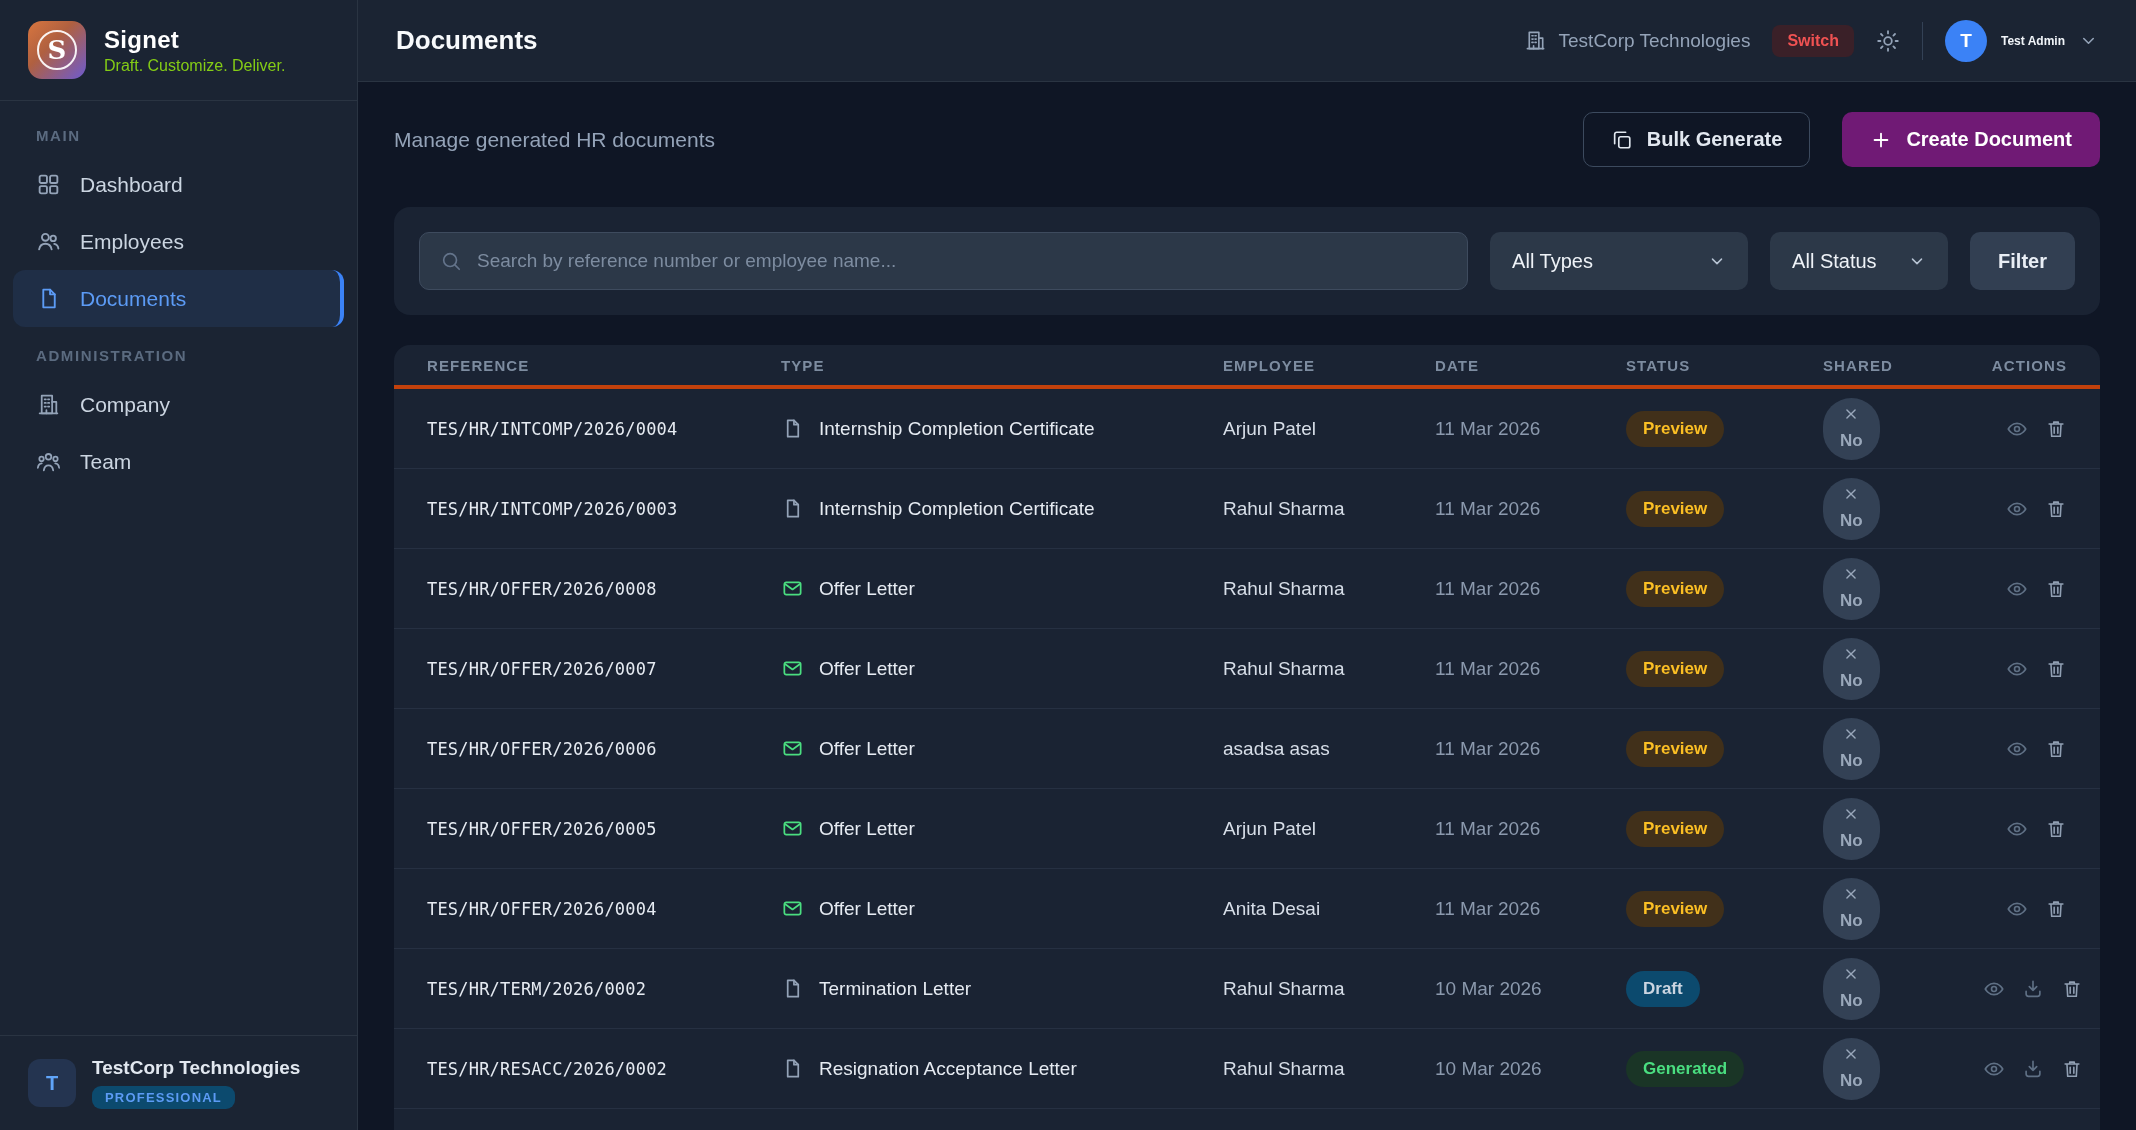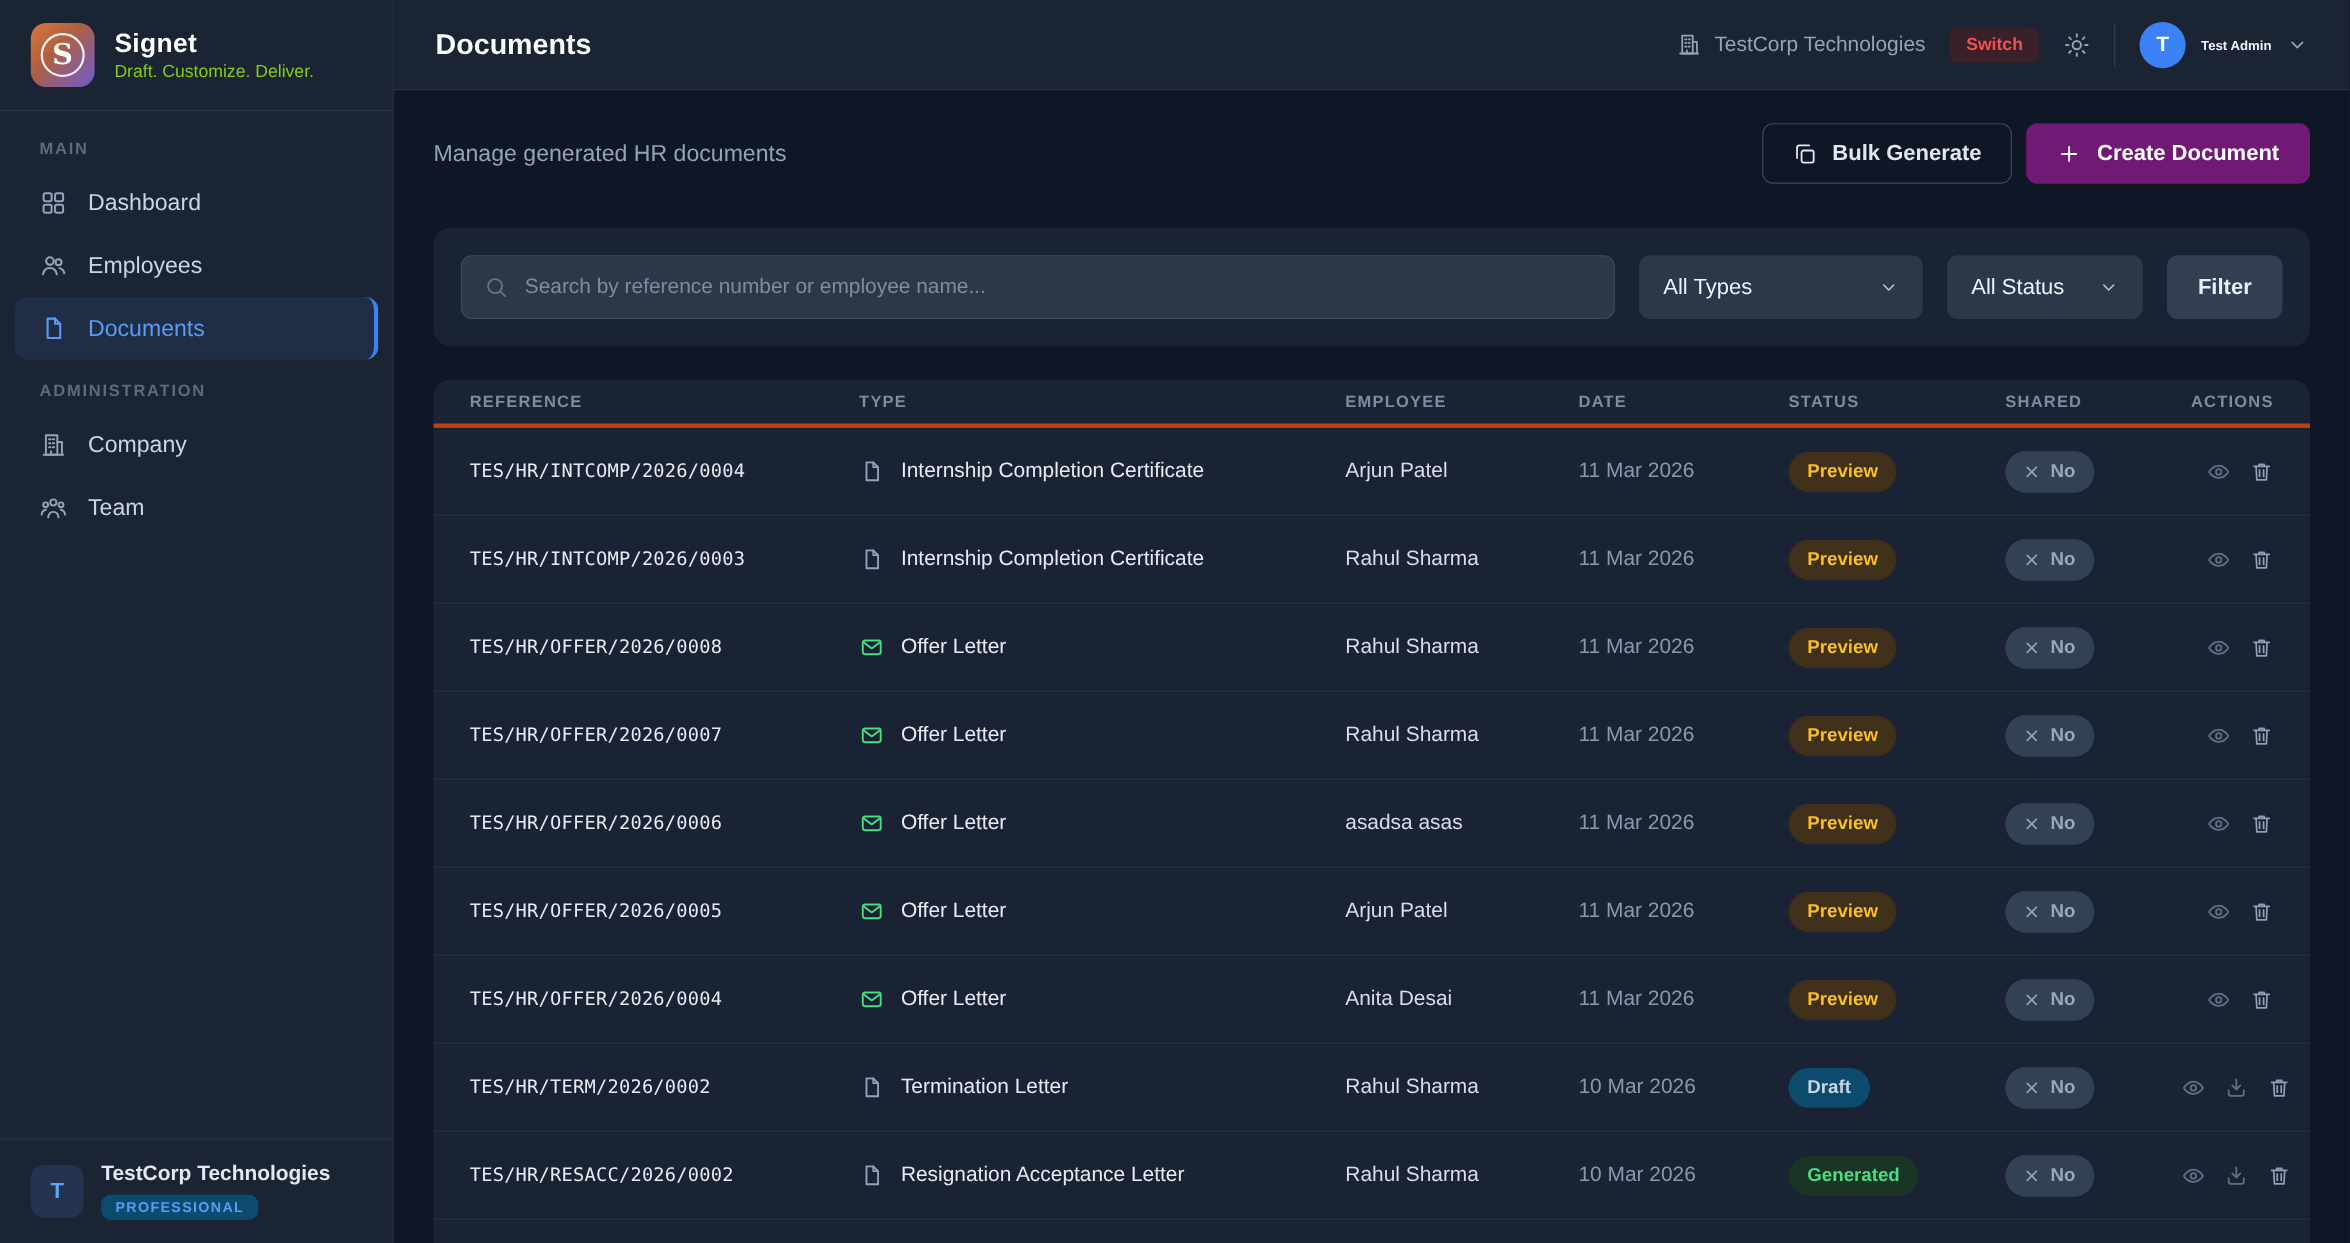--- a/index.html
+++ b/index.html
@@ -47,21 +47,21 @@
   .theme-btn svg { width:24px; height:24px; }
   .v-div { width:1px; height:38px; background:#334155; }
   .user-chip { display:flex; align-items:center; gap:14px; cursor:pointer; }
   .user-avatar { width:42px; height:42px; border-radius:50%; background:#3b82f6; color:#fff; font-size:19px; font-weight:700; display:flex; align-items:center; justify-content:center; }
   .user-name { font-size:12px; font-weight:700; color:#f1f5f9; }
   .user-chip svg { width:19px; height:19px; color:#94a3b8; }
 
   .content { flex:1; padding:0 36px; display:flex; flex-direction:column; min-height:0; }
   .page-head { margin-top:30px; display:flex; align-items:center; }
   .subtitle { font-size:21px; color:#94a3b8; }
-  .head-actions { margin-left:auto; display:flex; gap:13px; }
+  .head-actions { margin-left:auto; display:flex; gap:32px; }
   .btn { height:55px; border-radius:10px; display:flex; align-items:center; gap:14px; font-size:20px; cursor:pointer; border:none; font-family:inherit; }
   .btn svg { width:22px; height:22px; }
   .btn-secondary { background:transparent; border:1px solid #3c4a5e; color:#e2e8f0; font-weight:600; padding:0 27px; }
   .btn-primary { background:#701a75; color:#fff; font-weight:700; padding:0 28px; }
 
   .filter-card { margin-top:40px; background:#1a2333; border-radius:16px; padding:25px; display:flex; gap:22px; }
   .search-box { flex:1; height:58px; background:#2c3848; border:1px solid #3e4b5e; border-radius:10px; display:flex; align-items:center; gap:15px; padding:0 20px; }
   .search-box svg { width:22px; height:22px; color:#64748b; }
   .search-box input { flex:1; background:transparent; border:none; outline:none; color:#e2e8f0; font-size:19px; font-family:inherit; }
   .search-box input::placeholder { color:#7d8ca0; }
@@ -78,21 +78,21 @@
   .th:last-child { text-align:right; }
   .tr { height:80px; border-bottom:1px solid #263042; }
   .ref { font-family:"DejaVu Sans Mono", monospace; font-size:17px; color:#e6ebf2; letter-spacing:.2px; }
   .type-cell { display:flex; align-items:center; gap:15px; font-size:19px; color:#e6ebf2; }
   .type-cell svg { width:23px; height:23px; }
   .ic-file { color:#94a3b8; }
   .ic-mail { color:#4ade80; }
   .emp { font-size:19px; color:#d7dee8; }
   .date { font-size:19px; color:#8b99ad; }
   .status-badge { display:inline-block; padding:8px 17px; border-radius:999px; font-size:17px; font-weight:600; }
-  .shared-badge { display:inline-flex; align-items:center; gap:10px; background:#334155; border-radius:999px; padding:9px 17px; color:#9aa8bb; font-size:17px; font-weight:600; }
+  .shared-badge { display:inline-flex; align-items:center; gap:10px; background:#334155; border-radius:999px; padding:9px 17px; color:#9aa8bb; font-size:17px; font-weight:600;flex-direction:column; }
   .shared-badge svg { width:14px; height:14px; }
   .row-actions { display:flex; justify-content:flex-end; align-items:center; gap:17px; }
   .act { cursor:pointer; display:flex; }
   .act svg { width:22px; height:22px; }
   .act-view, .act-download { color:#5f7085; }
   .act-delete { color:#91a0b4; }
 </style>
 </head>
 <body>
 

